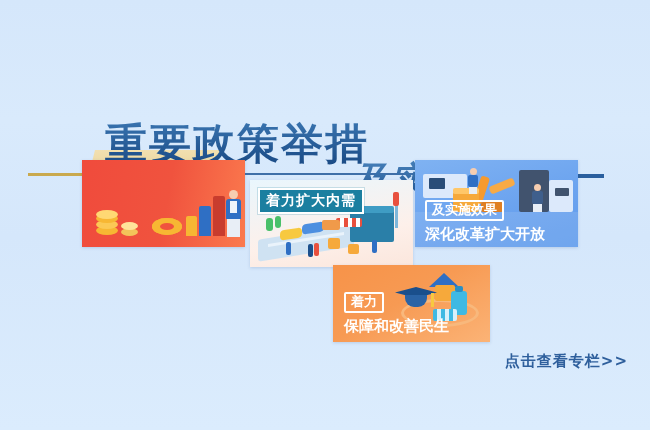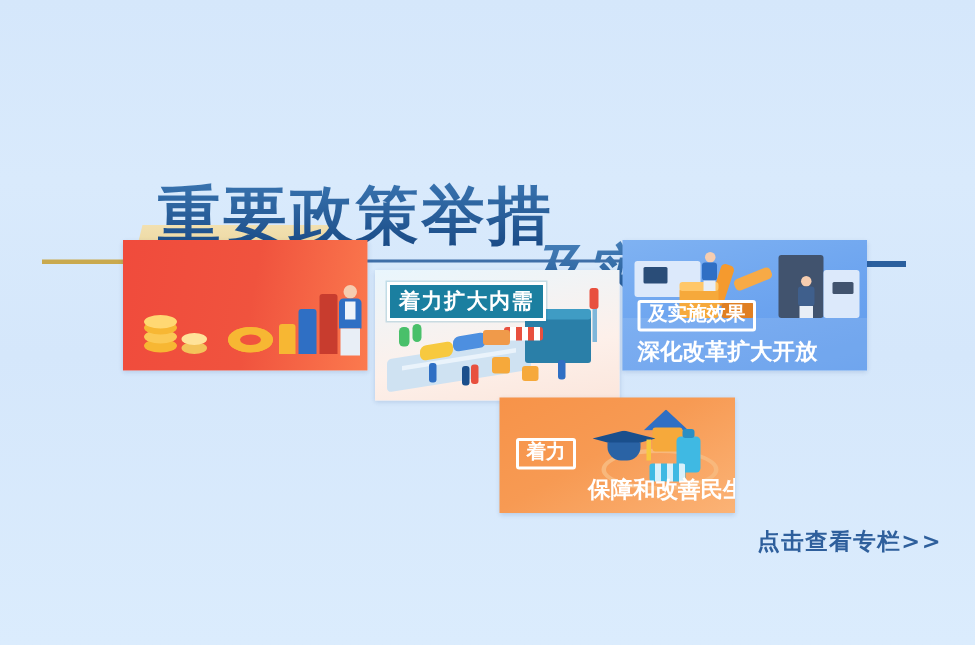--- a/index.html
+++ b/index.html
@@ -94,21 +94,21 @@
   #card4{left:165px;top:265px;width:163px;height:77px;
     background:linear-gradient(160deg,#17b4d6 0%,#16a8cf 50%,#1fc3d8 100%);}
   #card4 .txt{left:11px;top:7px;}
   #card4 .l1{font-size:13px;font-style:italic;}
   #card4 .l2{font-size:14px;margin-top:4px;font-style:italic;}
   
   #card5{left:333px;top:265px;width:157px;height:77px;
     background:linear-gradient(150deg,#f79349 0%,#f79a53 45%,#fbb376 100%);}
   #card5 .txt{left:11px;top:27px;}
   #card5 .l1{font-size:13px;}
-  #card5 .l2{font-size:15px;margin-top:4px;margin-left:48px;}
+  #card5 .l2{font-size:15px;margin-top:4px;}
 
   
   .shape{position:absolute;}
   .bar{position:absolute;border-radius:2px 2px 0 0;}
   .person{position:absolute;}
   .torus{position:absolute;border-radius:50%;}
 
   
   .link{
     position:absolute;right:22px;top:352px;

